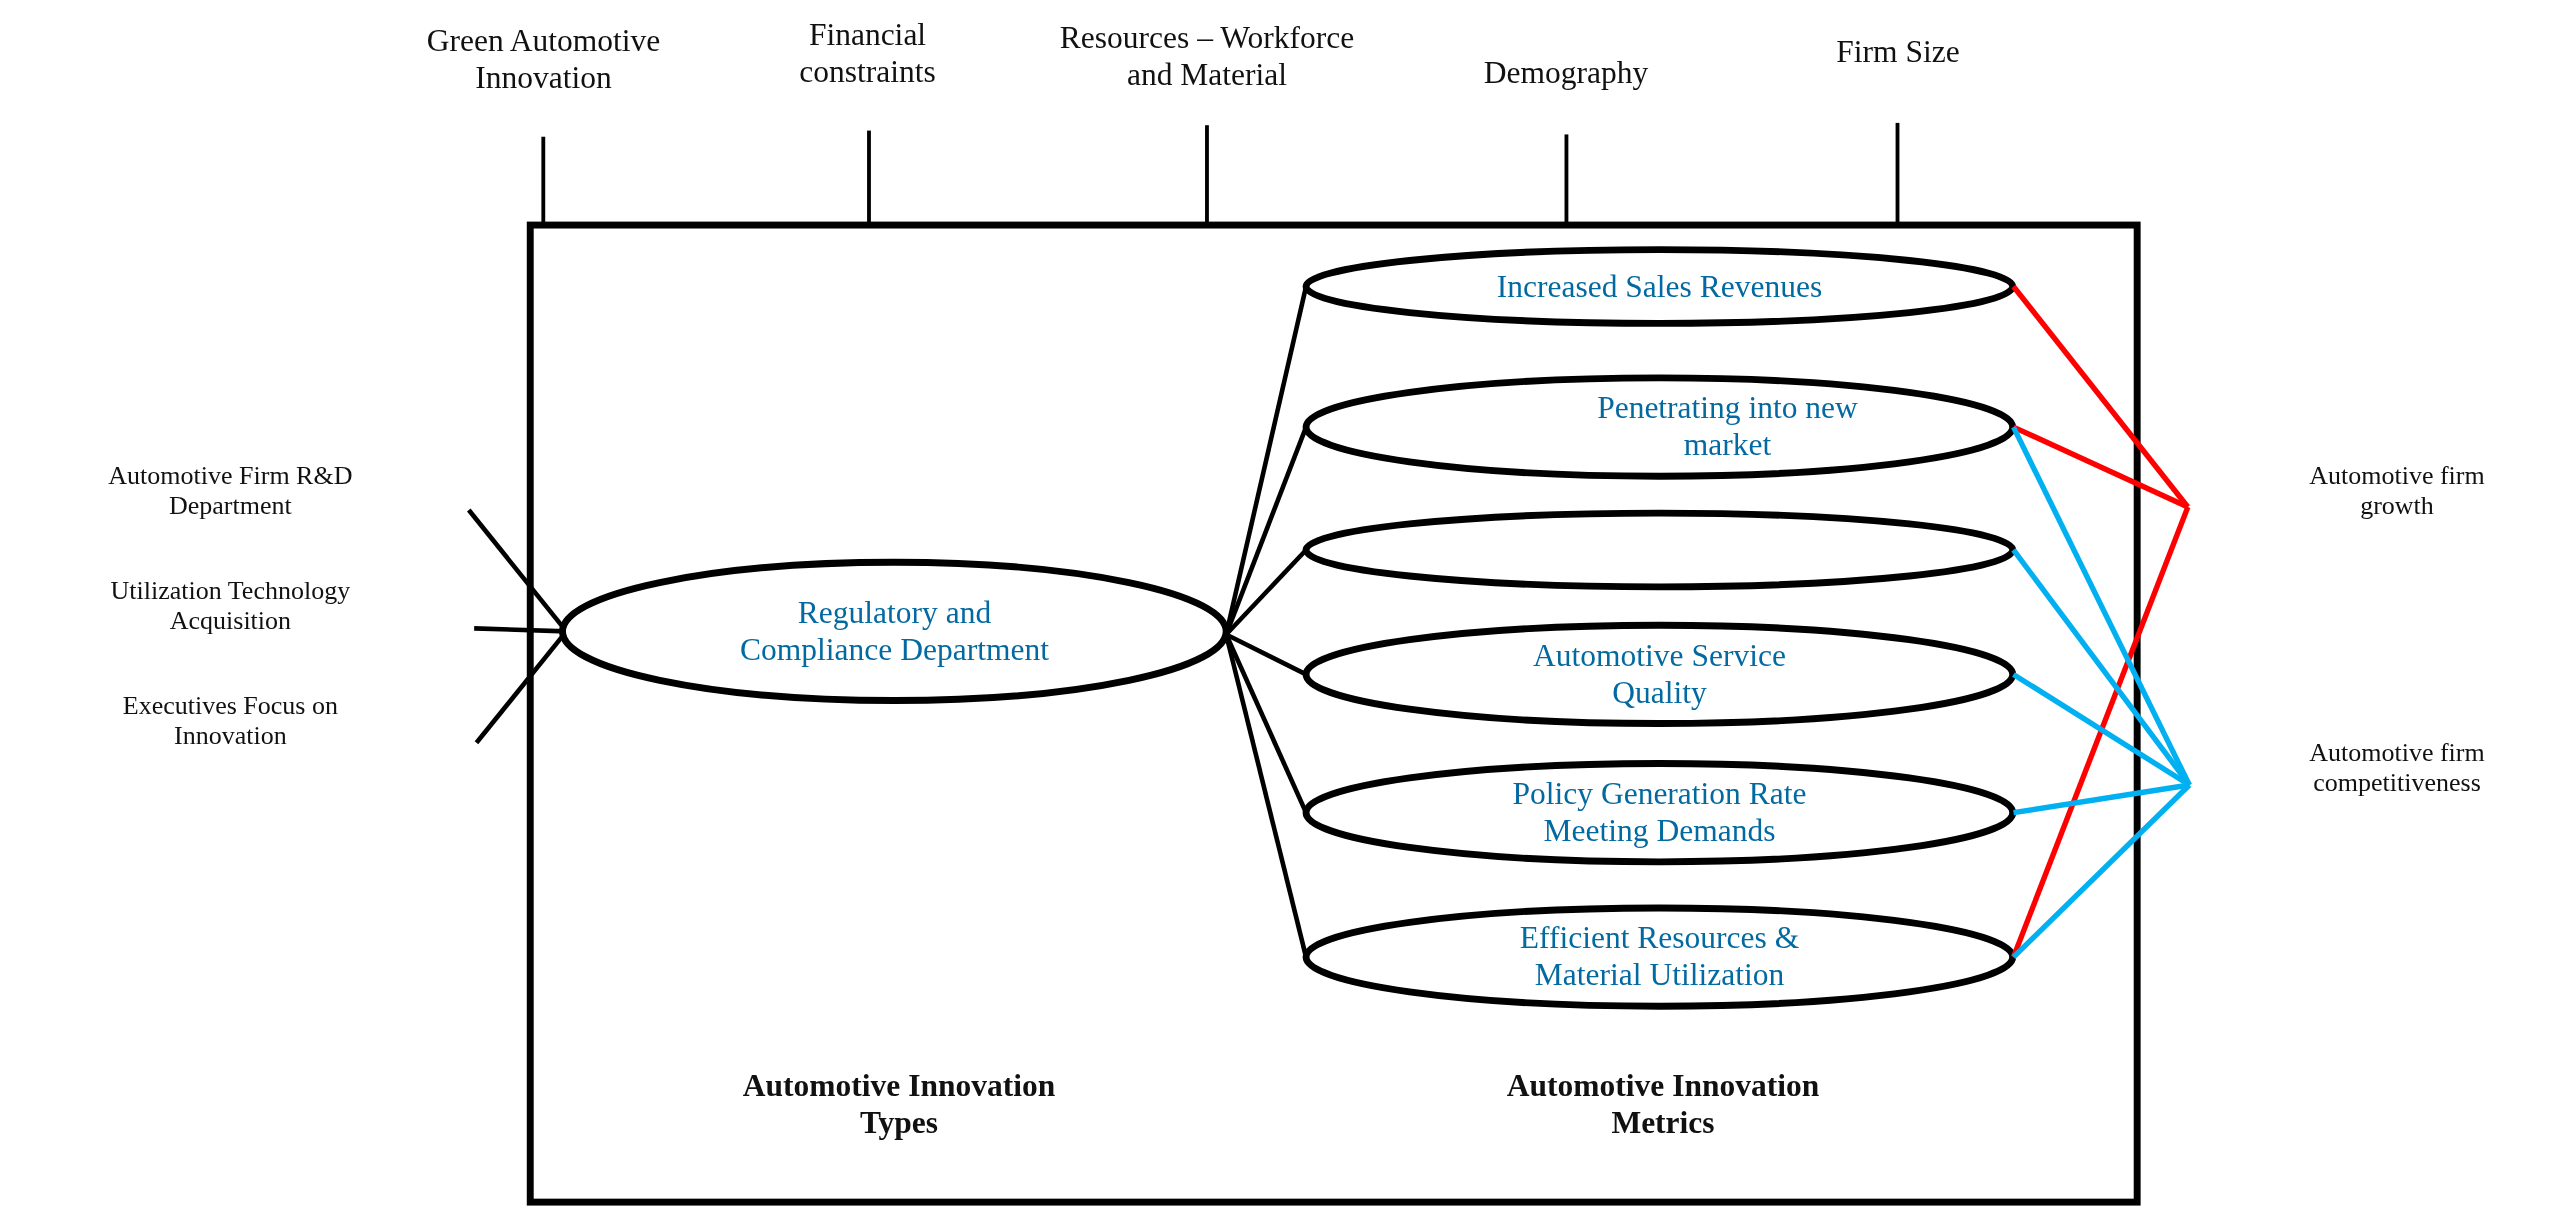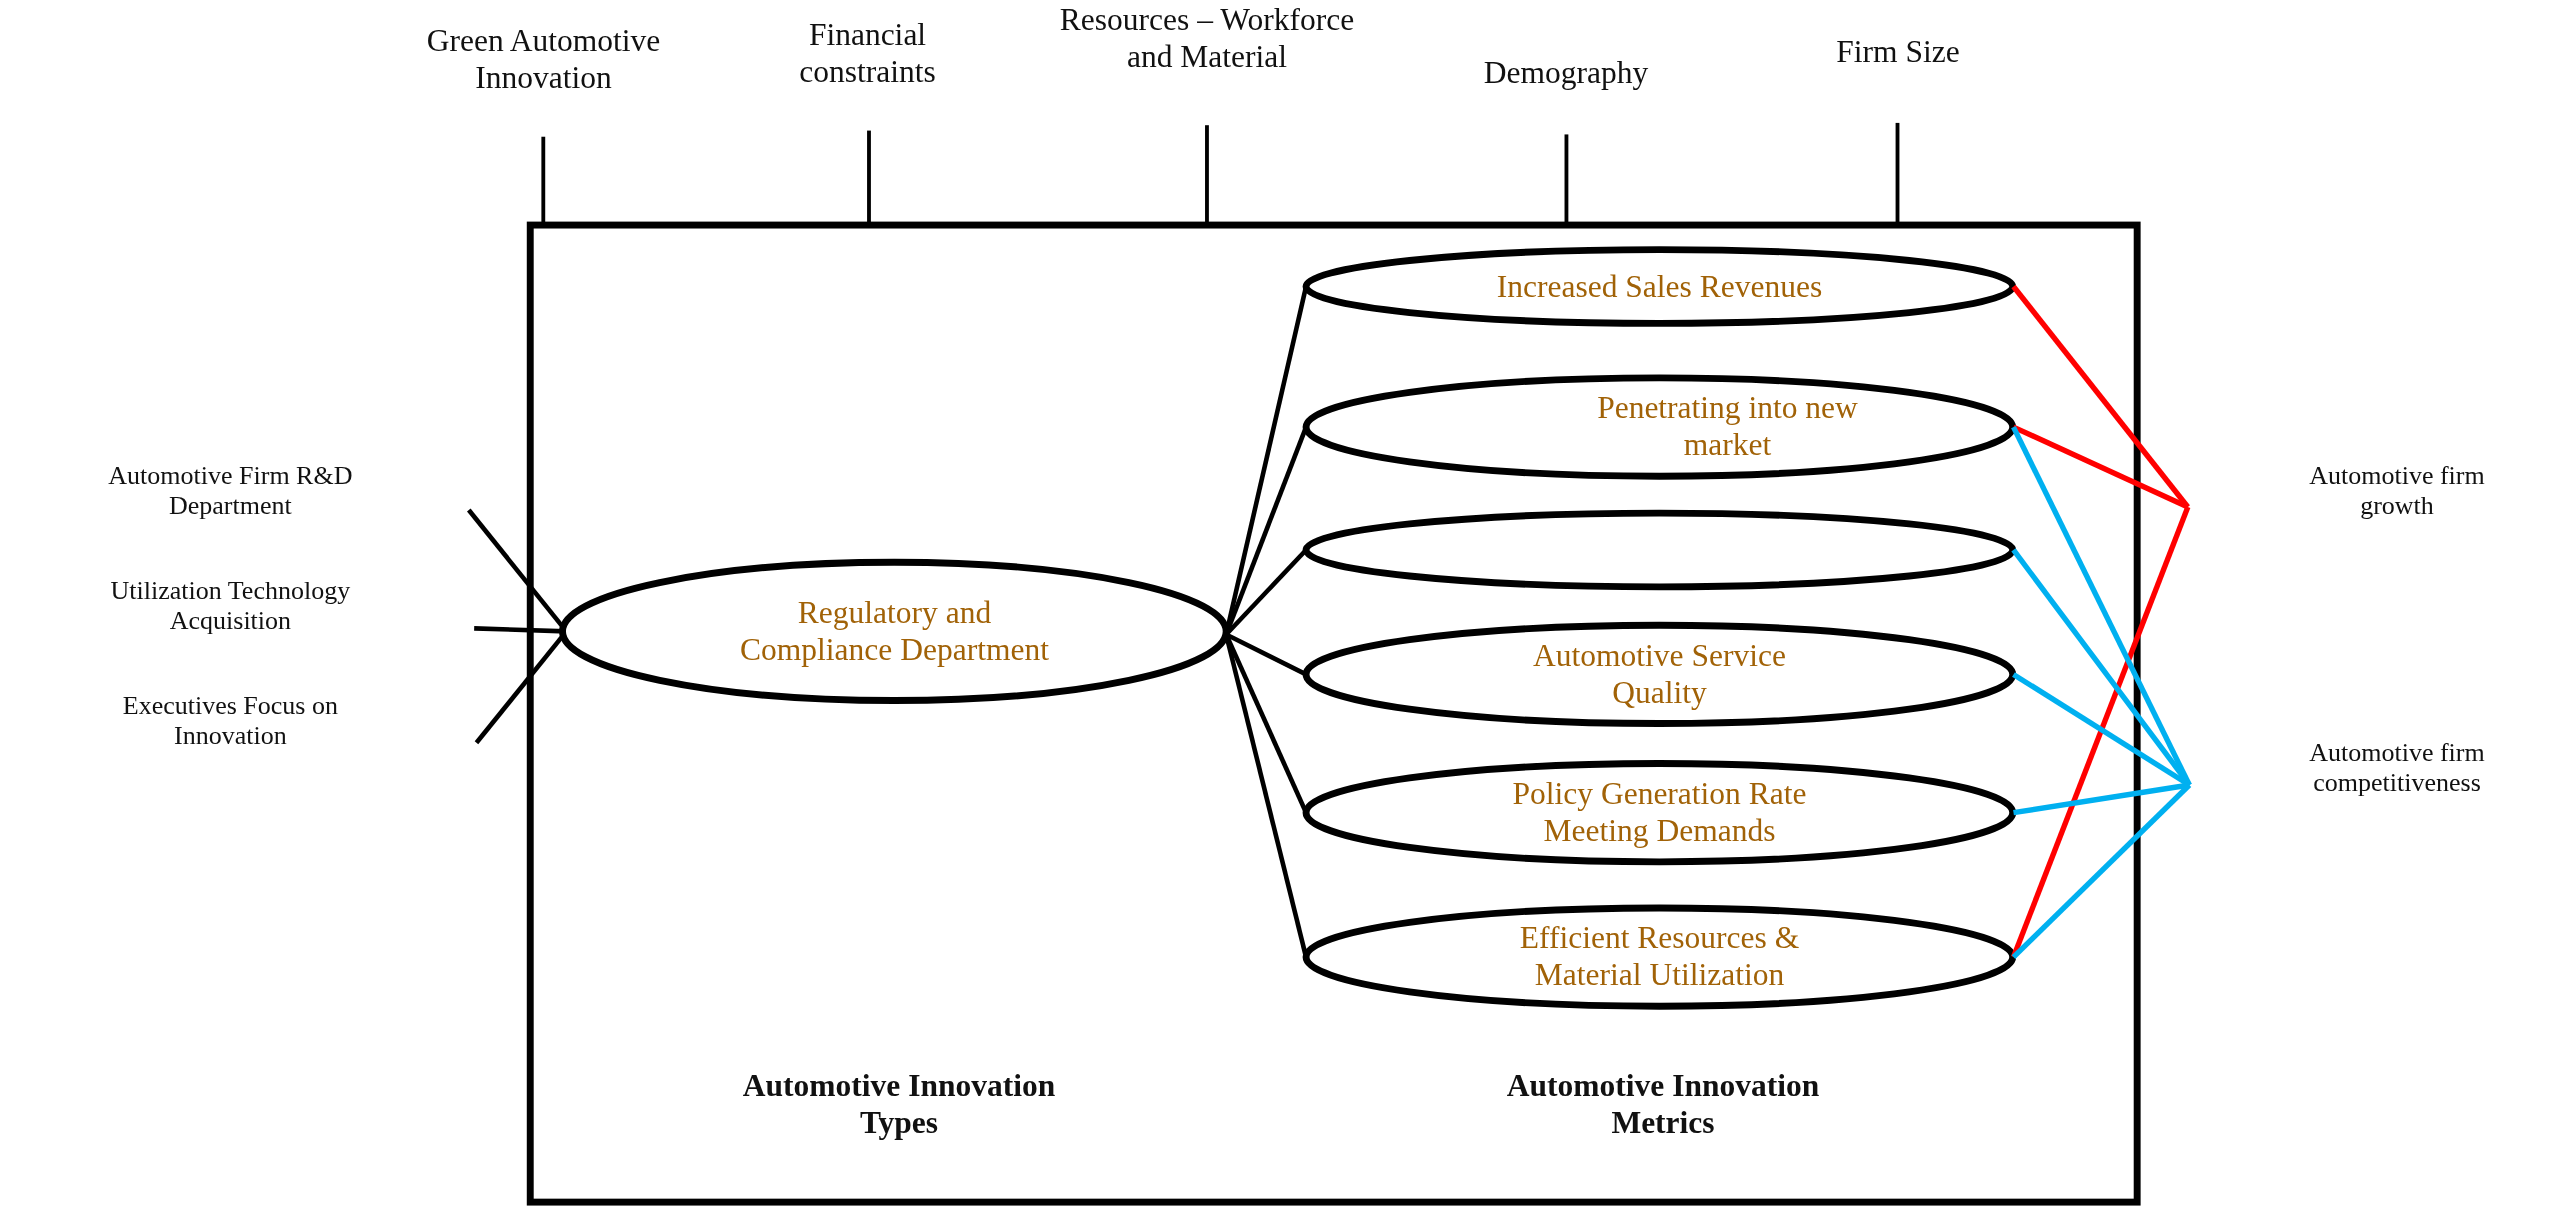--- a/index.html
+++ b/index.html
@@ -34,21 +34,21 @@
   .sect-lbl { font-size: 31.5px; font-weight: bold; }
   .ellipse-text {
     position: absolute;
     display: flex;
     align-items: center;
     justify-content: center;
     text-align: center;
     line-height: 1.16;
     font-size: 31.5px;
     white-space: pre-line;
-    color: #a16207;
+    color: #0369a1;
     pointer-events: none;
   }
 </style>
 </head>
 <body>
 
 <div id="stage">
 
   <svg id="vector-layer" viewBox="0 0 3353 1600">
 
@@ -91,21 +91,21 @@
     <line x1="2621" y1="1246" x2="2850" y2="1022" stroke="#00B0F0" stroke-width="7"></line>
 
   </svg>
 
   <div class="lbl top-lbl" style="left:357px; top:23px; width:373px;">Green Automotive
 Innovation</div>
 
   <div class="lbl top-lbl" style="left:714px; top:17px; width:307px;">Financial
 constraints</div>
 
-  <div class="lbl top-lbl" style="left:984px; top:2px; width:446px;">Resources – Workforce
+  <div class="lbl top-lbl" style="left:984px; top:20px; width:446px;">Resources – Workforce
 and Material</div>
 
   <div class="lbl top-lbl" style="left:1374px; top:55px; width:384px;">Demography</div>
 
   <div class="lbl top-lbl" style="left:1729px; top:34px; width:338px;">Firm Size</div>
 
   <div class="lbl side-lbl" style="left:15.4px; top:461px; width:430px;">Automotive Firm R&amp;D
 Department</div>
 
   <div class="lbl side-lbl" style="left:15.4px; top:576px; width:430px;">Utilization Technology

